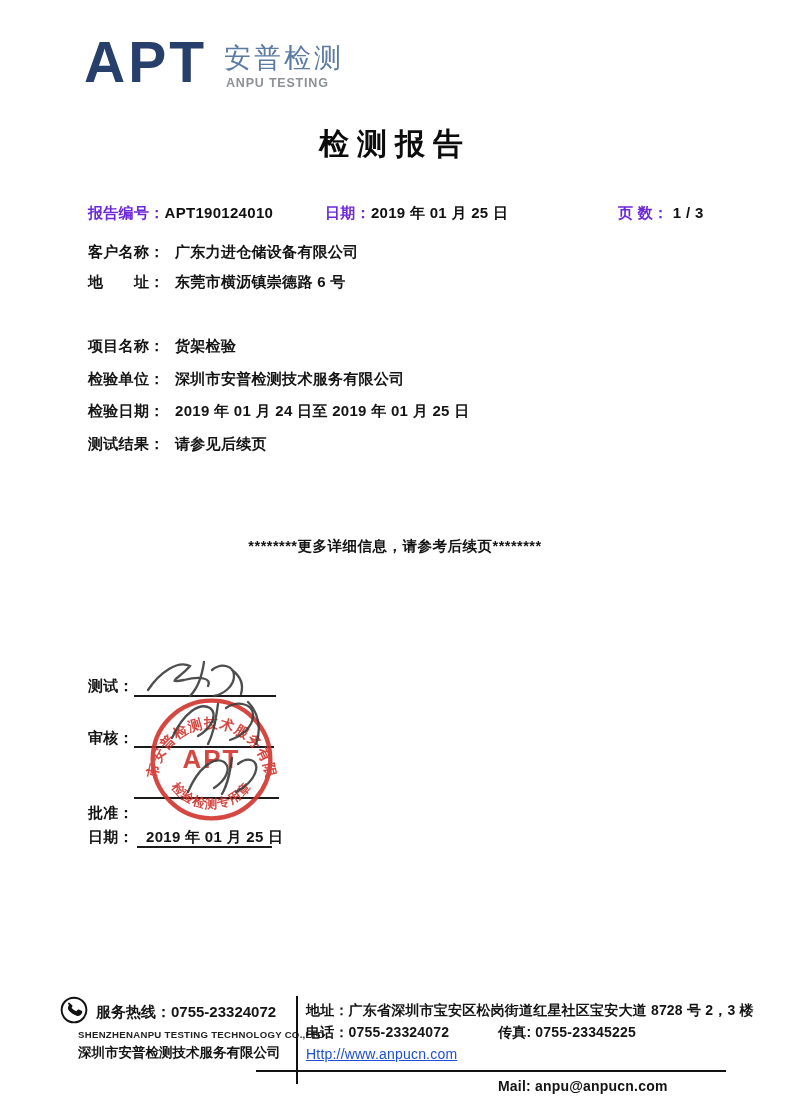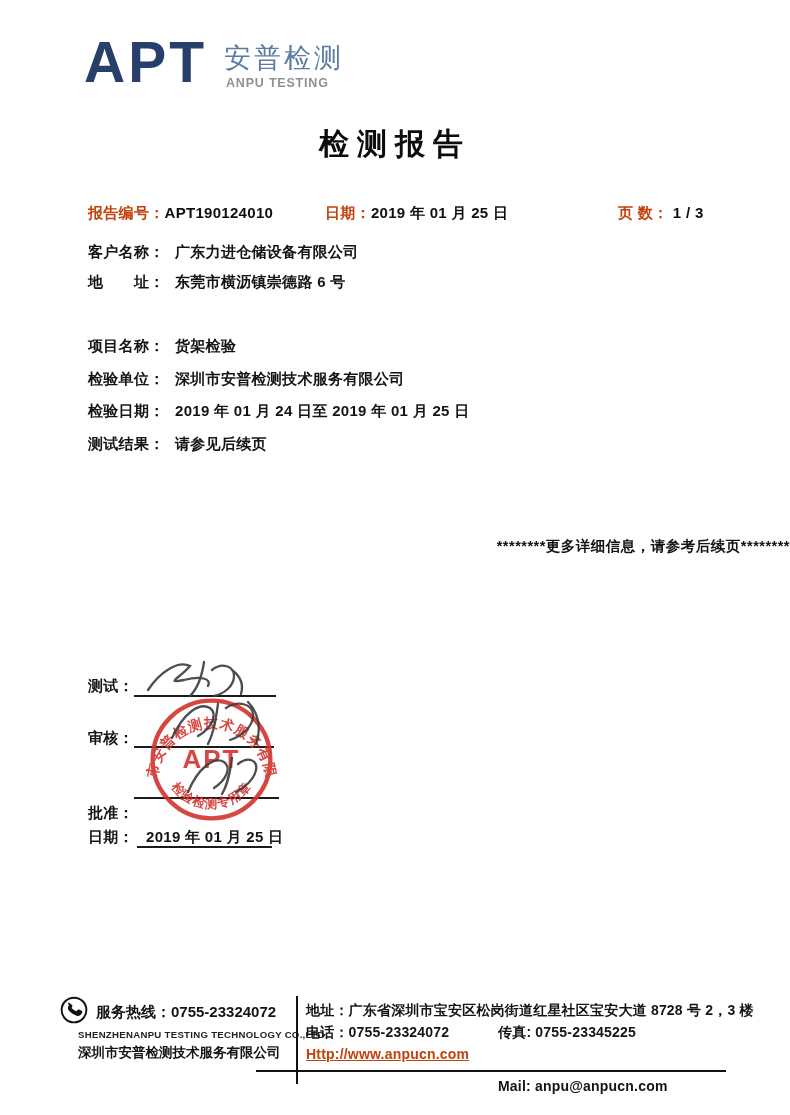--- a/index.html
+++ b/index.html
@@ -10,31 +10,31 @@
   }
   .abs{position:absolute;white-space:nowrap;}
   
   .logo-apt{left:84px;top:34px;font-size:57px;font-weight:700;color:#27406b;letter-spacing:3px;line-height:1;transform:scaleY(1.02);}
   .logo-cn{left:224px;top:45px;font-size:27px;color:#5c7ba1;letter-spacing:3px;line-height:1;}
   .logo-en{left:226px;top:76px;font-size:12.5px;font-weight:700;color:#8d9196;letter-spacing:0.8px;}
   
   .title{left:0;top:124px;width:790px;text-align:center;font-size:30px;font-weight:700;letter-spacing:8px;color:#0c0c0c;white-space:nowrap;position:absolute;}
   
   .t15{font-size:15px;font-weight:700;letter-spacing:0.3px;}
-  .lbl{color:#c2410c;}
+  .lbl{color:#6d28d9;}
   .val{color:#101010;}
   
-  .notice{left:0;top:537px;width:790px;text-align:right;font-size:14.5px;font-weight:700;position:absolute;letter-spacing:0.5px;}
+  .notice{left:0;top:537px;width:790px;text-align:center;font-size:14.5px;font-weight:700;position:absolute;letter-spacing:0.5px;}
   
   .sigline{position:absolute;height:2px;background:#1b1b1b;}
   
   .f-div{position:absolute;left:296px;top:996px;width:2px;height:88px;background:#111;}
   .f-bottomline{position:absolute;left:256px;top:1070px;width:470px;height:2px;background:#111;}
   .f13{font-size:14px;font-weight:700;letter-spacing:0.2px;}
-  .link{color:#c2410c;text-decoration:underline;font-weight:700;}
+  .link{color:#1d4ed8;text-decoration:underline;font-weight:400;}
   .mail{font-weight:600;margin-top:32px;}
   .stamp-wrap{position:absolute;left:144px;top:692px;width:135px;height:135px;opacity:0.9;}
   .sig-overlay{position:absolute;left:120px;top:650px;width:225px;height:175px;}
 </style>
 </head>
 <body>
 
 <div class="page">
 
   <div class="abs logo-apt">APT</div>

